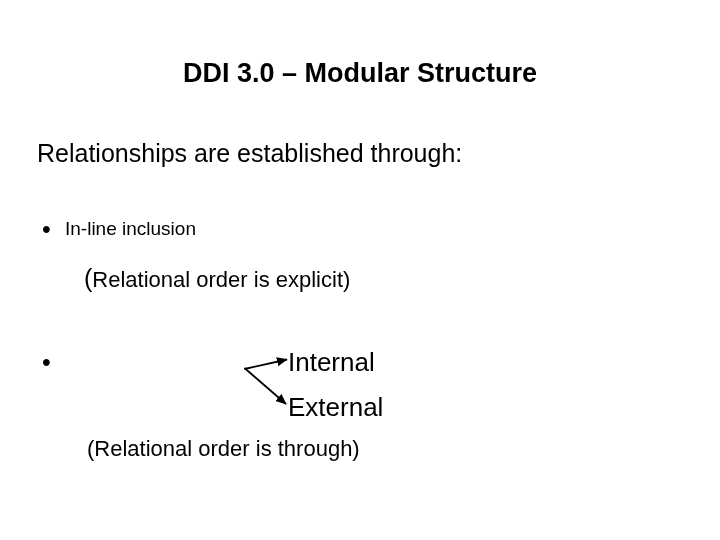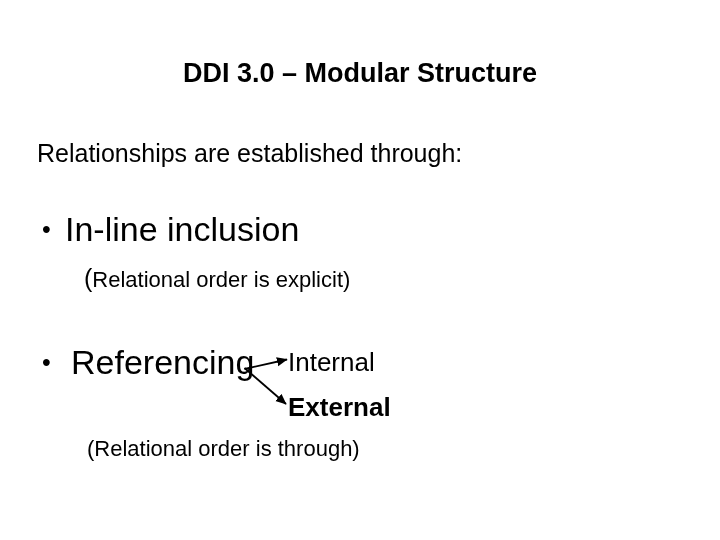--- a/index.html
+++ b/index.html
@@ -37,21 +37,21 @@
     font-size: 25px;
     line-height: 28px;
   }
   .bullet-mark {
     position: absolute;
     font-size: 25px;
     line-height: 28px;
   }
   .bullet-text {
     position: absolute;
-    font-size: 34px;
+    font-size: 19px;
     line-height: 28px;
   }
 
   #bullet-1-mark { left: 42px; top: 215px; }
   #bullet-1-text { left: 65px; top: 215px; }
 
   #note-1 {
     left: 84px;
     top: 261px;
     font-size: 22px;
@@ -66,21 +66,20 @@
     left: 288px;
     top: 348px;
     font-size: 26px;
     line-height: 28px;
   }
   #branch-external {
     left: 288px;
     top: 393px;
     font-size: 26px;
     line-height: 28px;
-    font-weight: bold;
   }
 
   #note-2 {
     left: 87px;
     top: 436px;
     font-size: 22px;
     line-height: 25px;
   }
 
   #branch-arrows {
@@ -99,21 +98,20 @@
   <div class="abs" id="slide-title">DDI 3.0 – Modular Structure</div>
 
   <div class="abs" id="intro-line">Relationships are established through:</div>
 
   <span class="bullet-mark" id="bullet-1-mark">•</span>
   <span class="bullet-text" id="bullet-1-text">In-line inclusion</span>
 
   <div class="abs" id="note-1"><span class="paren-big">(</span><span>Relational order is explicit</span><span>)</span></div>
 
   <span class="bullet-mark" id="bullet-2-mark">•</span>
-  <span class="bullet-text" id="bullet-2-text">Referencing</span>
 
   <svg id="branch-arrows" viewBox="0 0 70 70">
     <defs>
       <marker id="ah" markerWidth="7" markerHeight="7" refX="5.6" refY="2.6" orient="auto" markerUnits="strokeWidth">
         <path d="M0,0 L6,2.6 L0,5.2 Z" fill="#000000"></path>
       </marker>
     </defs>
     <path d="M14.5,25 L57,15.5" stroke="#000000" stroke-width="1.8" fill="none" marker-end="url(#ah)"></path>
     <path d="M14.5,24 L56,60" stroke="#000000" stroke-width="1.8" fill="none" marker-end="url(#ah)"></path>
   </svg>

